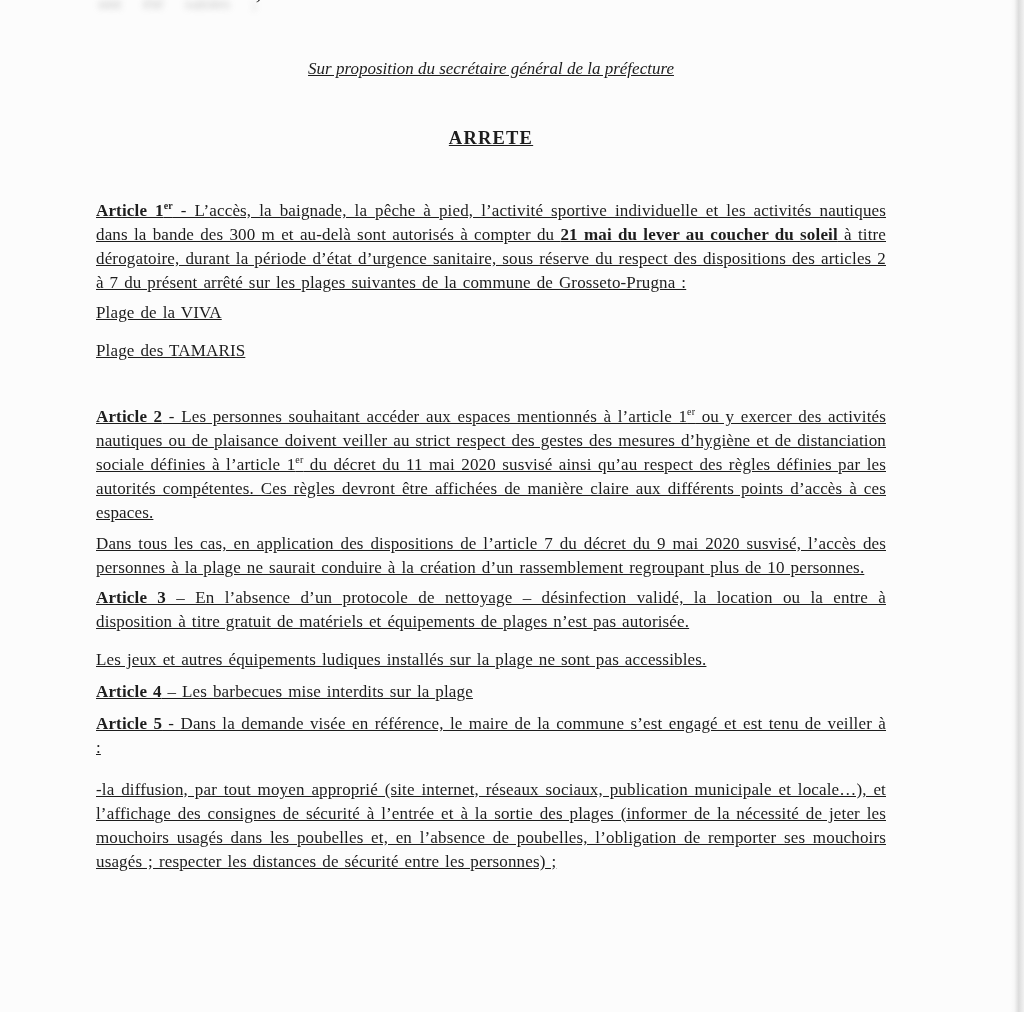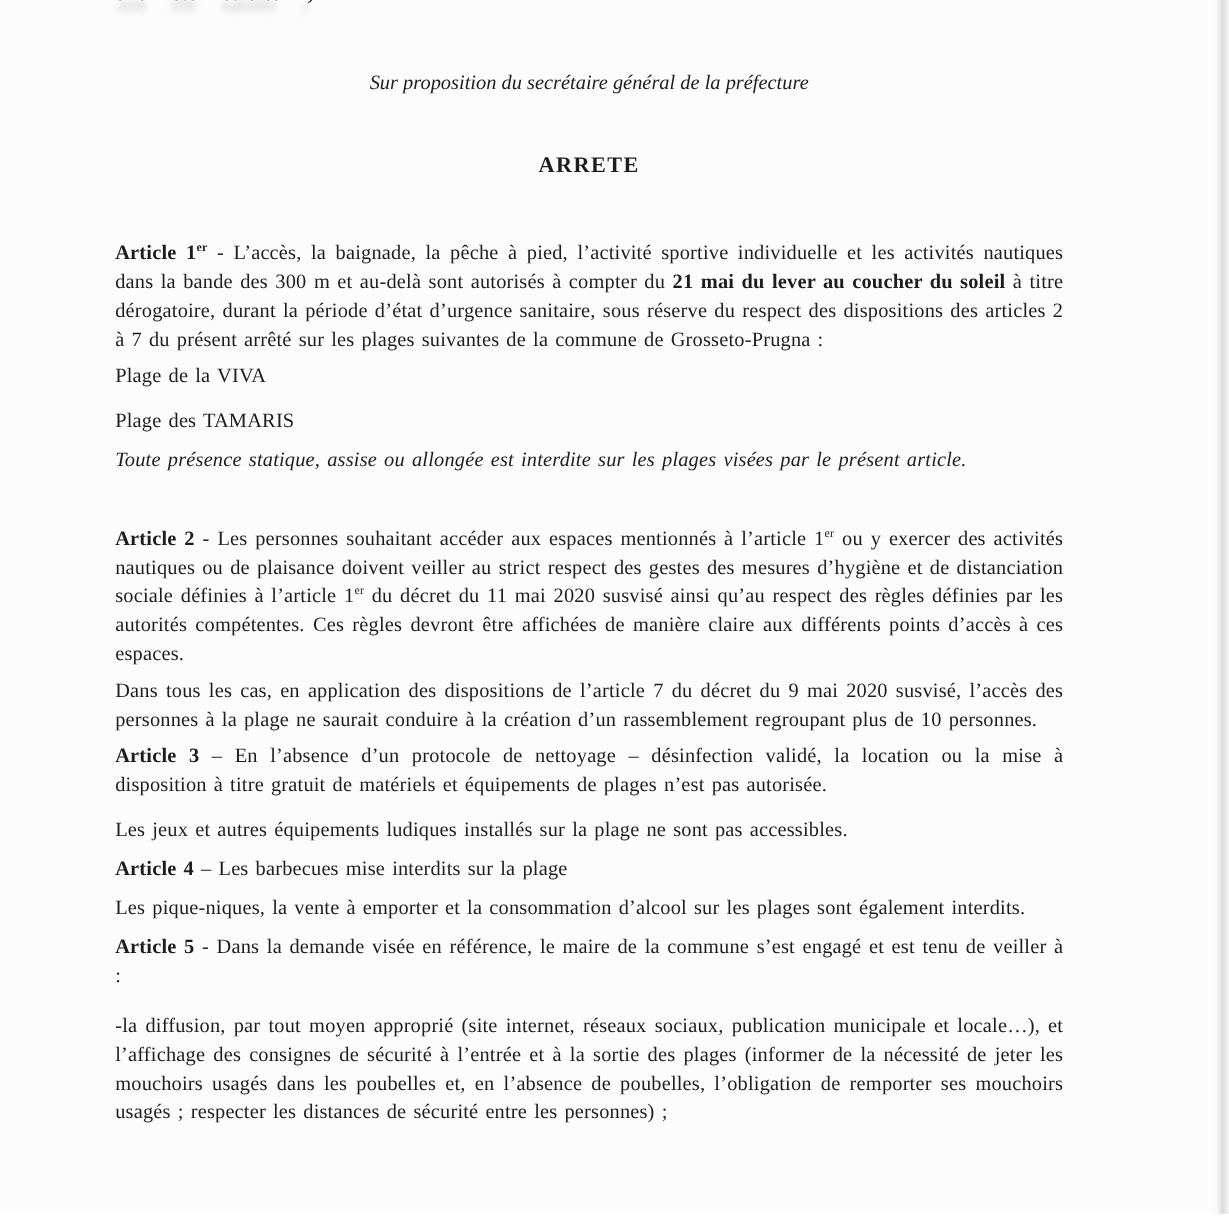--- a/index.html
+++ b/index.html
@@ -4,20 +4,21 @@
 <style>
   html,body{margin:0;padding:0;background:#ffffff;}
   .page{
     position:relative;
     width:1024px;height:1012px;
     background:var(--paper,#fcfcfc);
     overflow:hidden;
     font-family:"Liberation Serif","DejaVu Serif",serif;
     color:var(--ink,#1d1d1d);
     filter:blur(0.3px);
+    text-decoration:underline;
   }
   .scan-edge{
     position:absolute;top:0;right:0;width:14px;height:100%;
     background:linear-gradient(to right,rgba(0,0,0,0) 0%,rgba(0,0,0,0.02) 30%,var(--scan-edge,#dcdcdc) 62%,rgba(0,0,0,0.04) 100%);
     pointer-events:none;
   }
   .top-fragment{
     position:absolute;left:96px;top:-17px;
     font-size:17px;font-weight:bold;line-height:24px;
     word-spacing:17px;letter-spacing:0.4px;color:#2a2a2a;
@@ -75,27 +76,25 @@
   <div class="doc" data-name="document-body">
 
     <p class="prop-line" data-name="proposition-line">Sur proposition du secrétaire général de la préfecture</p>
 
     <h1 class="doc-title" data-name="document-title">ARRETE</h1>
 
     <div data-name="document-flow" id="doc-flow">
         <p class="block" data-name="article-1-paragraph"><span class="seg-b" data-name="text-segment">Article 1</span><sup class="seg-bsup" data-name="text-segment">er</sup><span class="seg-n" data-name="text-segment"> - L’accès, la baignade, la pêche à pied, l’activité sportive individuelle et les activités nautiques dans la bande des 300 m et au-delà sont autorisés à compter du </span><span class="seg-b" data-name="text-segment">21 mai du lever au coucher du soleil</span><span class="seg-n" data-name="text-segment"> à titre dérogatoire, durant la période d’état d’urgence sanitaire, sous réserve du respect des dispositions des articles 2 à 7 du présent arrêté sur les plages suivantes de la commune de Grosseto-Prugna :</span></p>
         <p class="block" data-name="beach-list-item-viva"><span class="seg-n" data-name="text-segment">Plage de la VIVA</span></p>
         <p class="block" data-name="beach-list-item-tamaris"><span class="seg-n" data-name="text-segment">Plage des TAMARIS</span></p>
-        <p class="block" data-name="static-presence-prohibition-note"><span class="seg-i" data-name="text-segment">Toute présence statique, assise ou allongée est interdite sur les plages visées par le présent article.</span></p>
         <p class="block" data-name="article-2-paragraph"><span class="seg-b" data-name="text-segment">Article 2</span><span class="seg-n" data-name="text-segment"> - Les personnes souhaitant accéder aux espaces mentionnés à l’article 1</span><sup class="seg-sup" data-name="text-segment">er</sup><span class="seg-n" data-name="text-segment"> ou y exercer des activités nautiques ou de plaisance doivent veiller au strict respect des gestes des mesures d’hygiène et de distanciation sociale définies à l’article 1</span><sup class="seg-sup" data-name="text-segment">er</sup><span class="seg-n" data-name="text-segment"> du décret du 11 mai 2020 susvisé ainsi qu’au respect des règles définies par les autorités compétentes. Ces règles devront être affichées de manière claire aux différents points d’accès à ces espaces.</span></p>
         <p class="block" data-name="gathering-limit-paragraph"><span class="seg-n" data-name="text-segment">Dans tous les cas, en application des dispositions de l’article 7 du décret du 9 mai 2020 susvisé, l’accès des personnes à la plage ne saurait conduire à la création d’un rassemblement regroupant plus de 10 personnes.</span></p>
-        <p class="block" data-name="article-3-paragraph"><span class="seg-b" data-name="text-segment">Article 3</span><span class="seg-n" data-name="text-segment"> – En l’absence d’un protocole de nettoyage – désinfection validé, la location ou la mise à disposition à titre gratuit de matériels et équipements de plages n’est pas autorisée.</span></p>
+        <p class="block" data-name="article-3-paragraph"><span class="seg-b" data-name="text-segment">Article 3</span><span class="seg-n" data-name="text-segment"> – En l’absence d’un protocole de nettoyage – désinfection validé, la location ou la entre à disposition à titre gratuit de matériels et équipements de plages n’est pas autorisée.</span></p>
         <p class="block" data-name="beach-games-paragraph"><span class="seg-n" data-name="text-segment">Les jeux et autres équipements ludiques installés sur la plage ne sont pas accessibles.</span></p>
         <p class="block" data-name="article-4-paragraph"><span class="seg-b" data-name="text-segment">Article 4</span><span class="seg-n" data-name="text-segment"> – Les barbecues mise interdits sur la plage</span></p>
-        <p class="block" data-name="picnic-prohibition-paragraph"><span class="seg-n" data-name="text-segment">Les pique-niques, la vente à emporter et la consommation d’alcool sur les plages sont également interdits.</span></p>
         <p class="block" data-name="article-5-paragraph"><span class="seg-b" data-name="text-segment">Article 5</span><span class="seg-n" data-name="text-segment"> - Dans la demande visée en référence, le maire de la commune s’est engagé et est tenu de veiller à :</span></p>
         <p class="block" data-name="mayor-commitment-item-diffusion"><span class="seg-n" data-name="text-segment">-la diffusion, par tout moyen approprié (site internet, réseaux sociaux, publication municipale et locale…), et l’affichage des consignes de sécurité à l’entrée et à la sortie des plages (informer de la nécessité de jeter les mouchoirs usagés dans les poubelles et, en l’absence de poubelles, l’obligation de remporter ses mouchoirs usagés ; respecter les distances de sécurité entre les personnes) ;</span></p>
       </div>
 
   </div>
 
   <div class="scan-edge" data-name="scan-page-edge-shadow"></div>
 
 </div>
 

